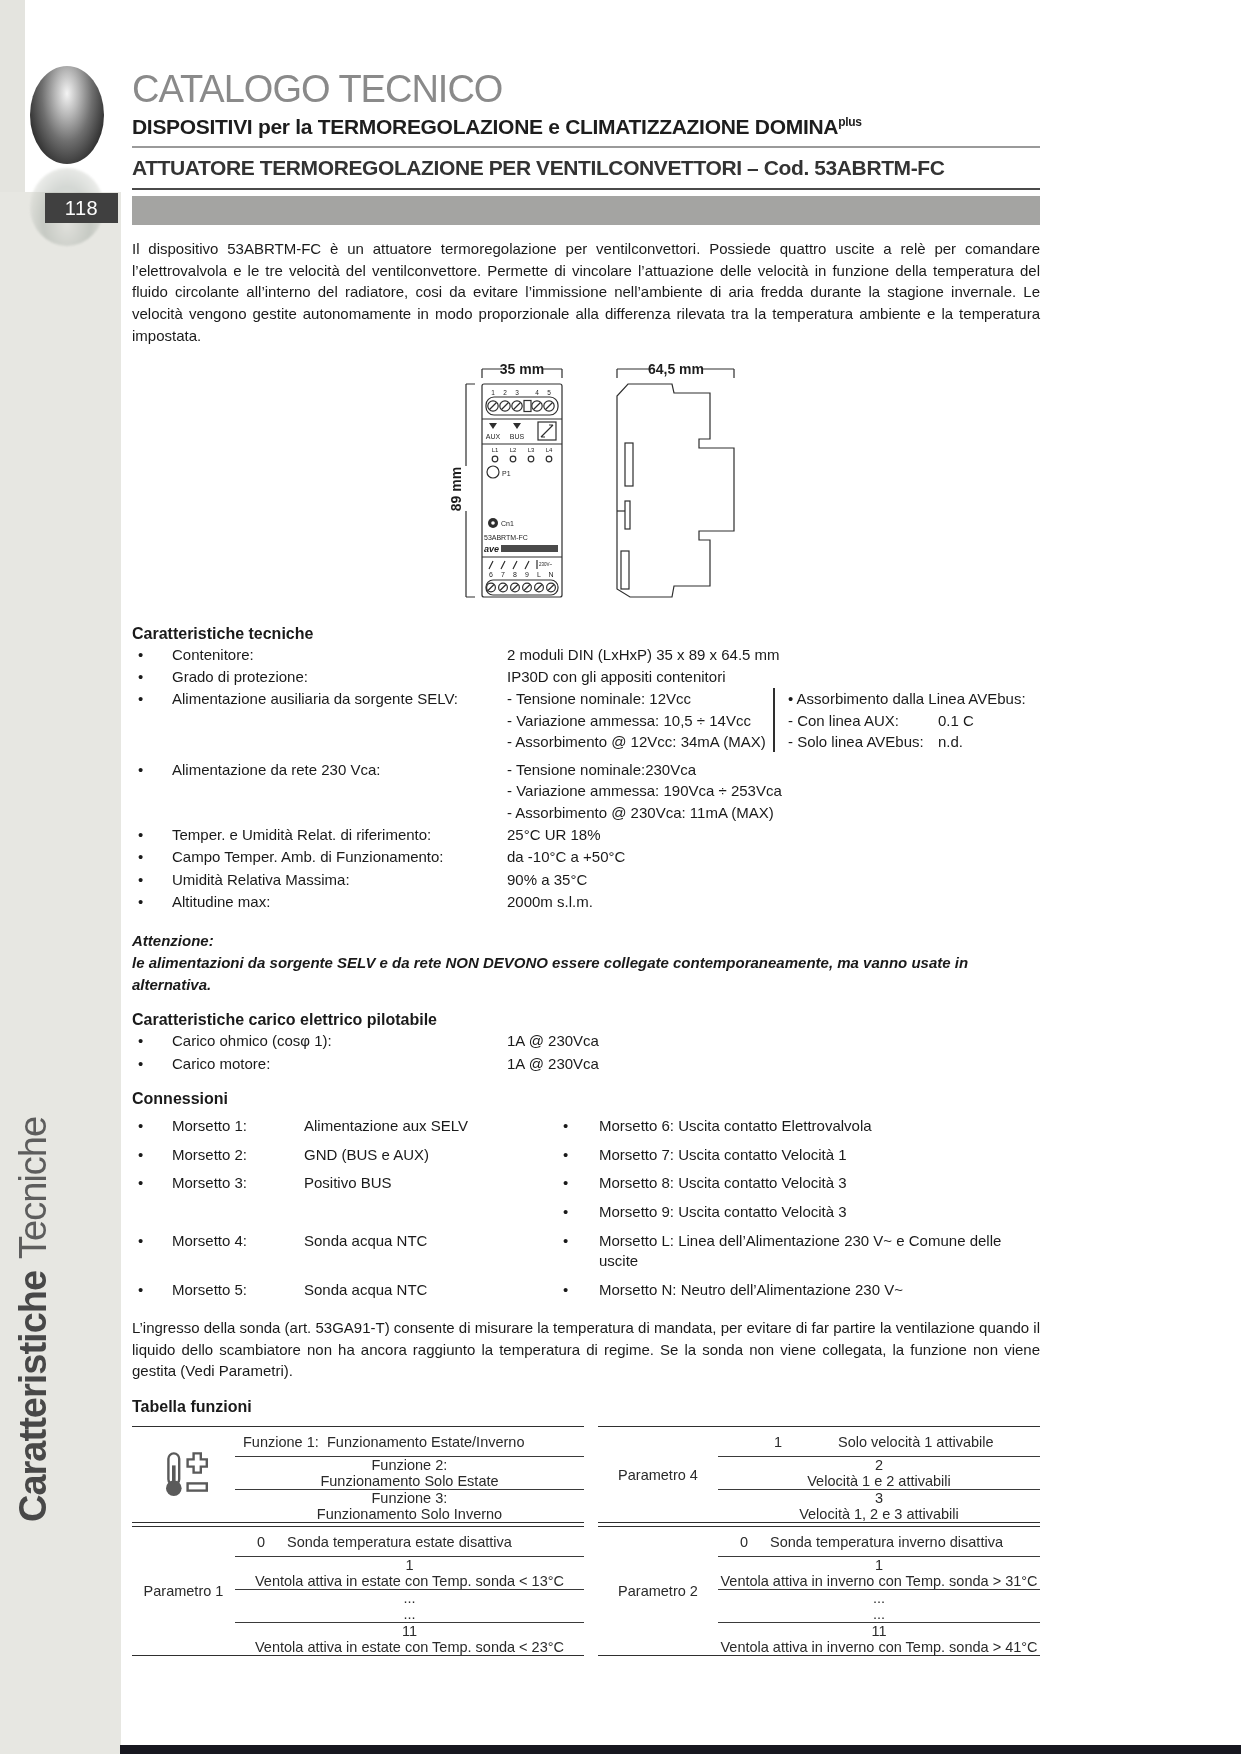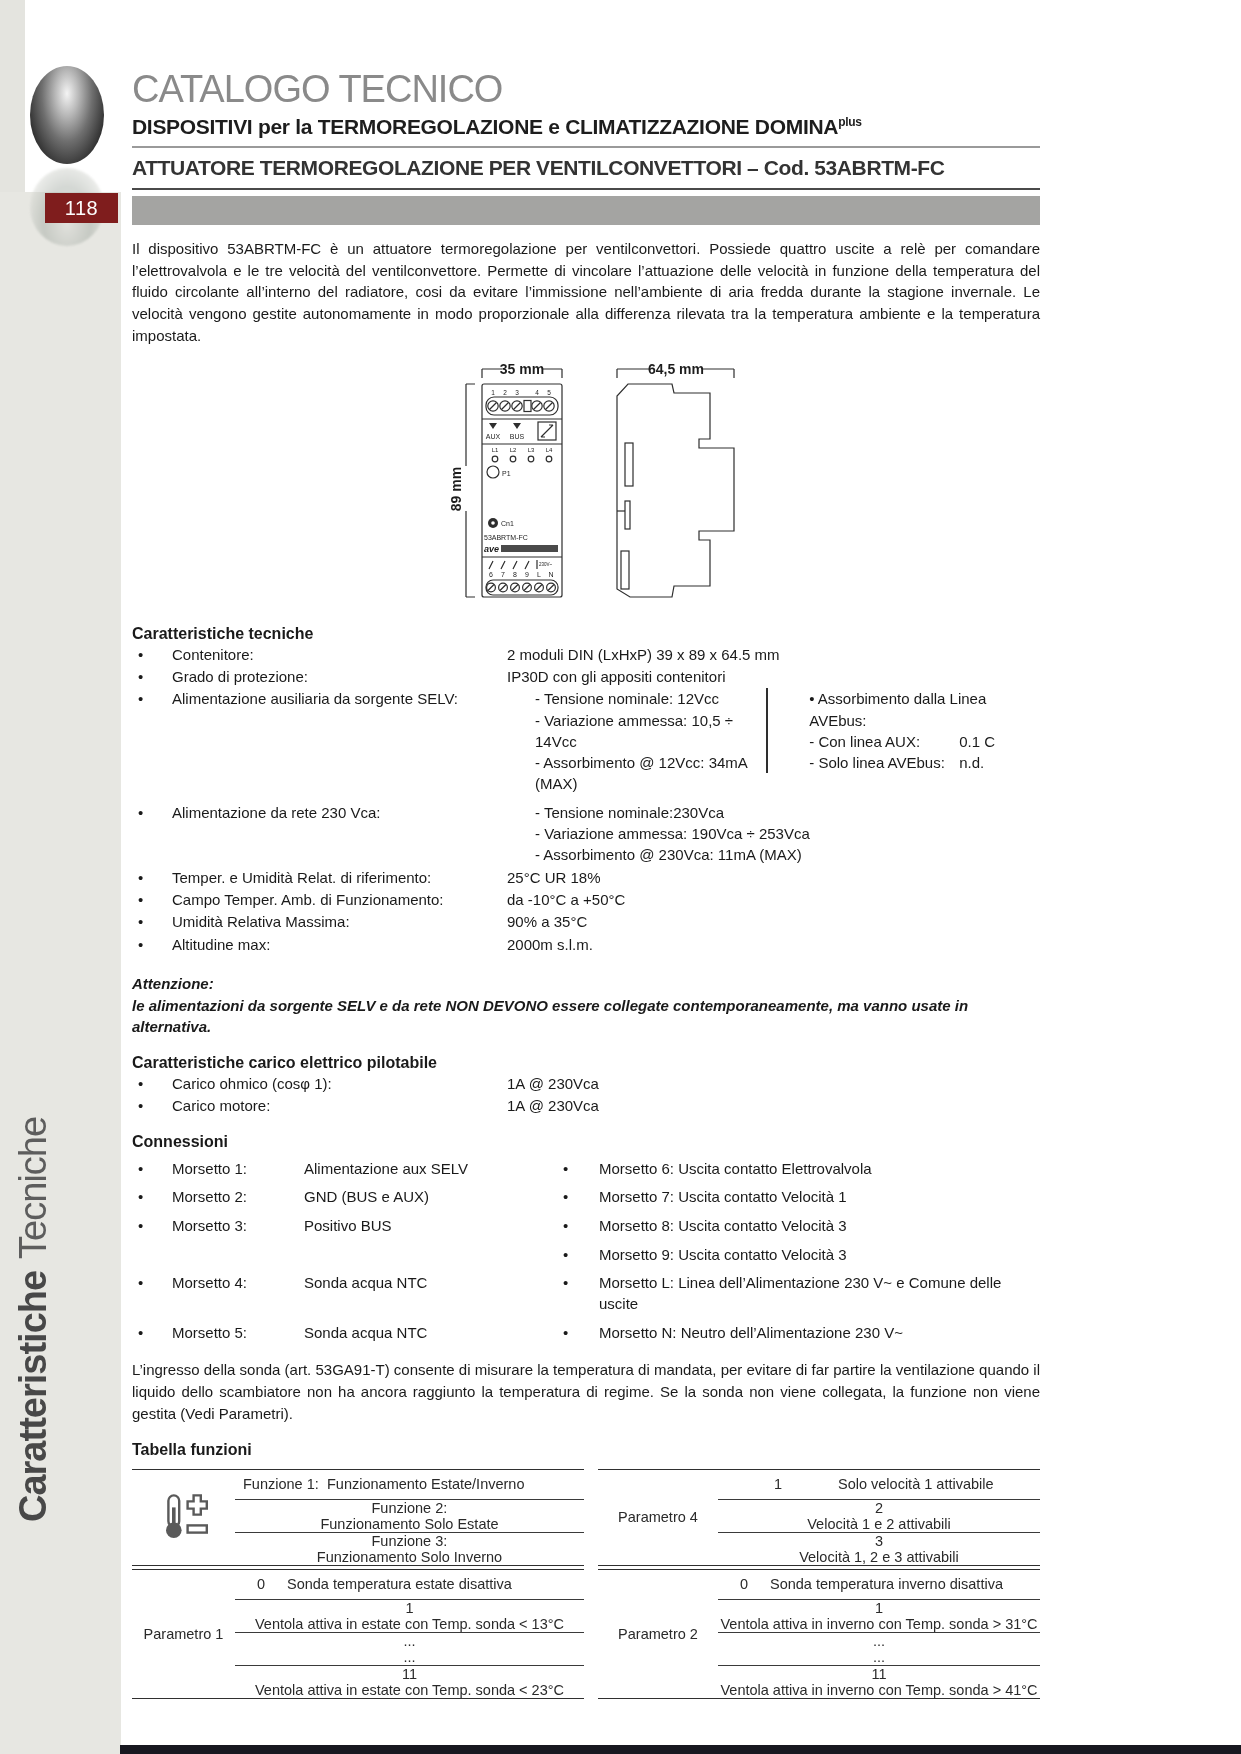--- a/index.html
+++ b/index.html
@@ -14,21 +14,21 @@
     position:absolute; left:30px; top:66px; width:74px; height:98px; border-radius:50%;
     background:
       radial-gradient(ellipse at 50% 28%, #f4f4f4 0%, #b9b9b9 22%, #6f6f6f 48%, #2e2e2e 78%, #4e5e52 96%);
   }
   .sphere-reflection {
     position:absolute; left:30px; top:168px; width:74px; height:78px; border-radius:50%;
     background: radial-gradient(ellipse at 50% 70%, #dcdcd8 0%, #9fa79f 45%, #e7e7e2 85%);
     opacity:.45; filter:blur(1px);
   }
   .pagenum-box {
-    position:absolute; left:45px; top:193px; width:73px; height:30px; background:#7f1d1d;
+    position:absolute; left:45px; top:193px; width:73px; height:30px; background:#404040;
     color:#fdfdfd; font-size:20px; display:flex; align-items:center; justify-content:center;
     letter-spacing:.5px;
   }
   .vtext {
     position:absolute; left:52px; bottom:232px; transform-origin:0 100%;
     transform:rotate(-90deg); white-space:nowrap; font-size:38px; line-height:1; color:#4f4f4f;
     letter-spacing:-1px;
   }
   .vtext .vb { font-weight:700; color:#484848; }
   .vtext .vl { font-weight:400; color:#5d5d5d; margin-left:12px; }
@@ -45,21 +45,21 @@
   
   .drawing-wrap { margin-top:4px; height:258px; position:relative; }
   .drawing-wrap svg { position:absolute; left:280px; top:0; }
   .dline { stroke:#2e2e2e; stroke-width:1.2; fill:none; }
   .dfill { fill:#2e2e2e; }
   .dtxt  { fill:#1d1d1d; }
   
   .sec-title { margin-top:16px; font-size:16px; font-weight:700; }
   .trow { display:grid; grid-template-columns:40px 335px 1fr; font-size:15px; line-height:1.42; margin-top:1px; }
   .trow .b::before { content:"•"; padding-left:6px; font-size:15px; }
-  .vline { display:block;margin-left:28px; }
+  .vline { display:block; }
   .selv-flex { display:flex; align-items:flex-start; }
   .selv-left { width:262px; }
   .side-note { border-left:2px solid #2e2e2e; padding-left:13px; margin-left:4px; }
   .side-note .sn-title::before { content:"•  "; }
   .sn-row .sn-l { display:inline-block; width:150px; }
   .gap6 { height:6px; }
   
   .warning { margin-top:18px; font-size:15px; font-style:italic; font-weight:700; line-height:1.45; }
   
   .crow { display:grid; grid-template-columns:40px 132px 253px 42px 1fr; font-size:15px; line-height:1.38; margin-top:8px; }
@@ -220,21 +220,21 @@
           <line class="dline" x1="205" y1="160" x2="213" y2="160"></line>
         </g>
       </svg>
     </div>
 
     <div class="sec-title">Caratteristiche tecniche</div>
 
     <div class="trow">
       <span class="b"></span>
       <span>Contenitore:</span>
-      <span>2 moduli DIN (LxHxP) 39 x 89 x 64.5 mm</span>
+      <span>2 moduli DIN (LxHxP) 35 x 89 x 64.5 mm</span>
     </div>
     <div class="trow">
       <span class="b"></span>
       <span>Grado di protezione:</span>
       <span>IP30D con gli appositi contenitori</span>
     </div>
     <div class="trow">
       <span class="b"></span>
       <span>Alimentazione ausiliaria da sorgente SELV:</span>
       <span class="selv-flex">

